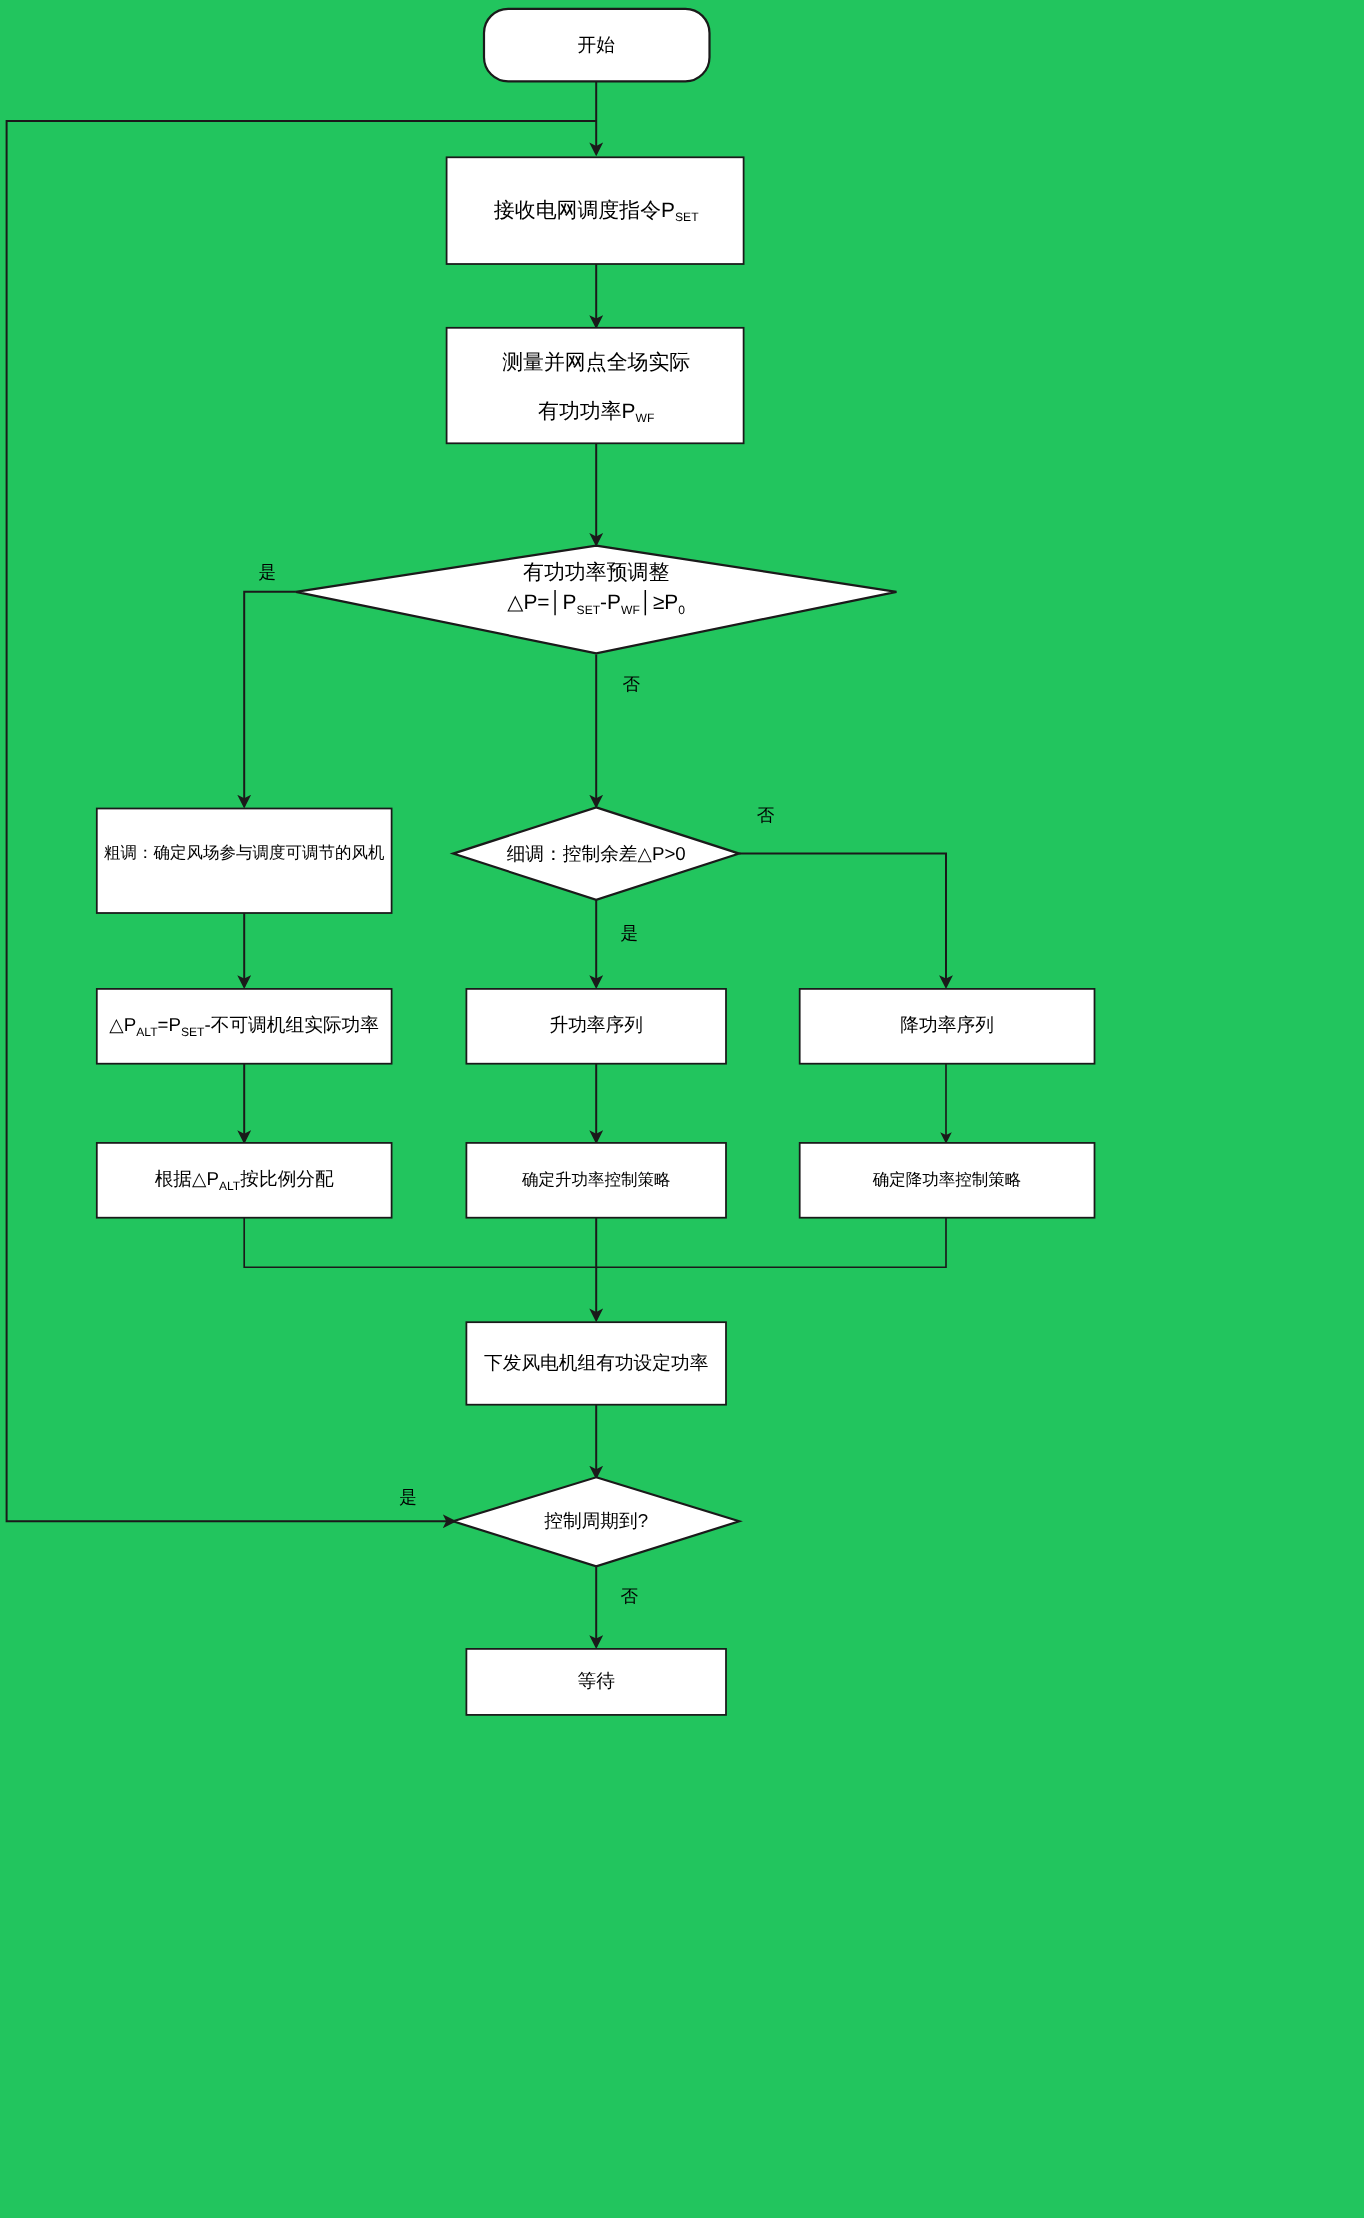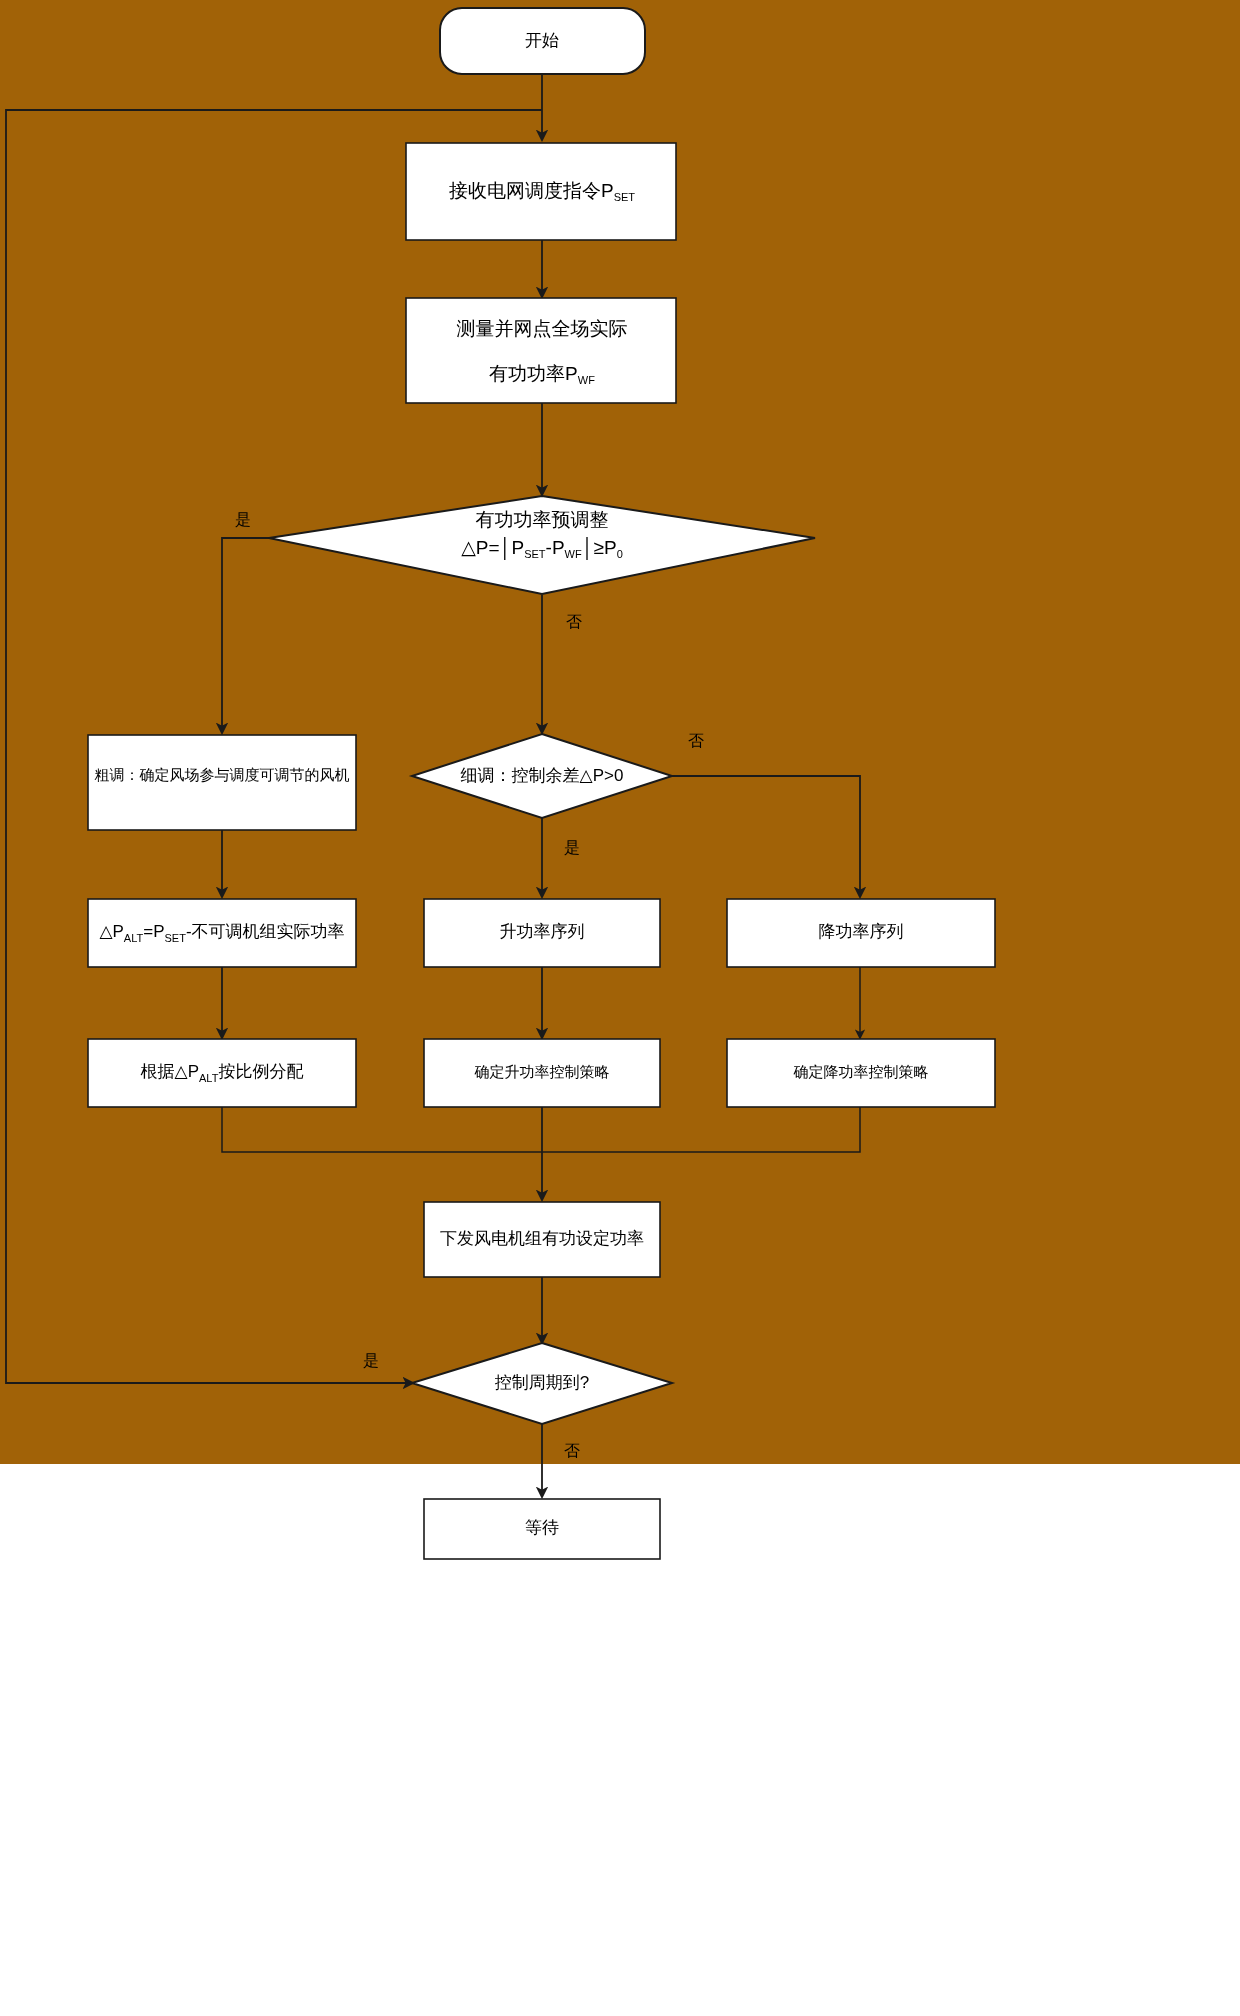--- a/index.html
+++ b/index.html
@@ -9,22 +9,22 @@
   }
   body {
     width: 1240px;
     height: 2016px;
     font-family: "Liberation Sans", "DejaVu Sans", sans-serif;
     overflow: hidden;
   }
   #flow-root {
     position: relative;
     width: 1240px;
-    height: 1464px;
-    background: #a16207;
+    height: 2016px;
+    background: #22c55e;
     text-align: center;
   }
   svg.flow-canvas {
     display: block;
     width: 1240px;
     height: 2016px;
   }
   .node-shape {
     fill: #ffffff;
     stroke: #1a1a1a;

